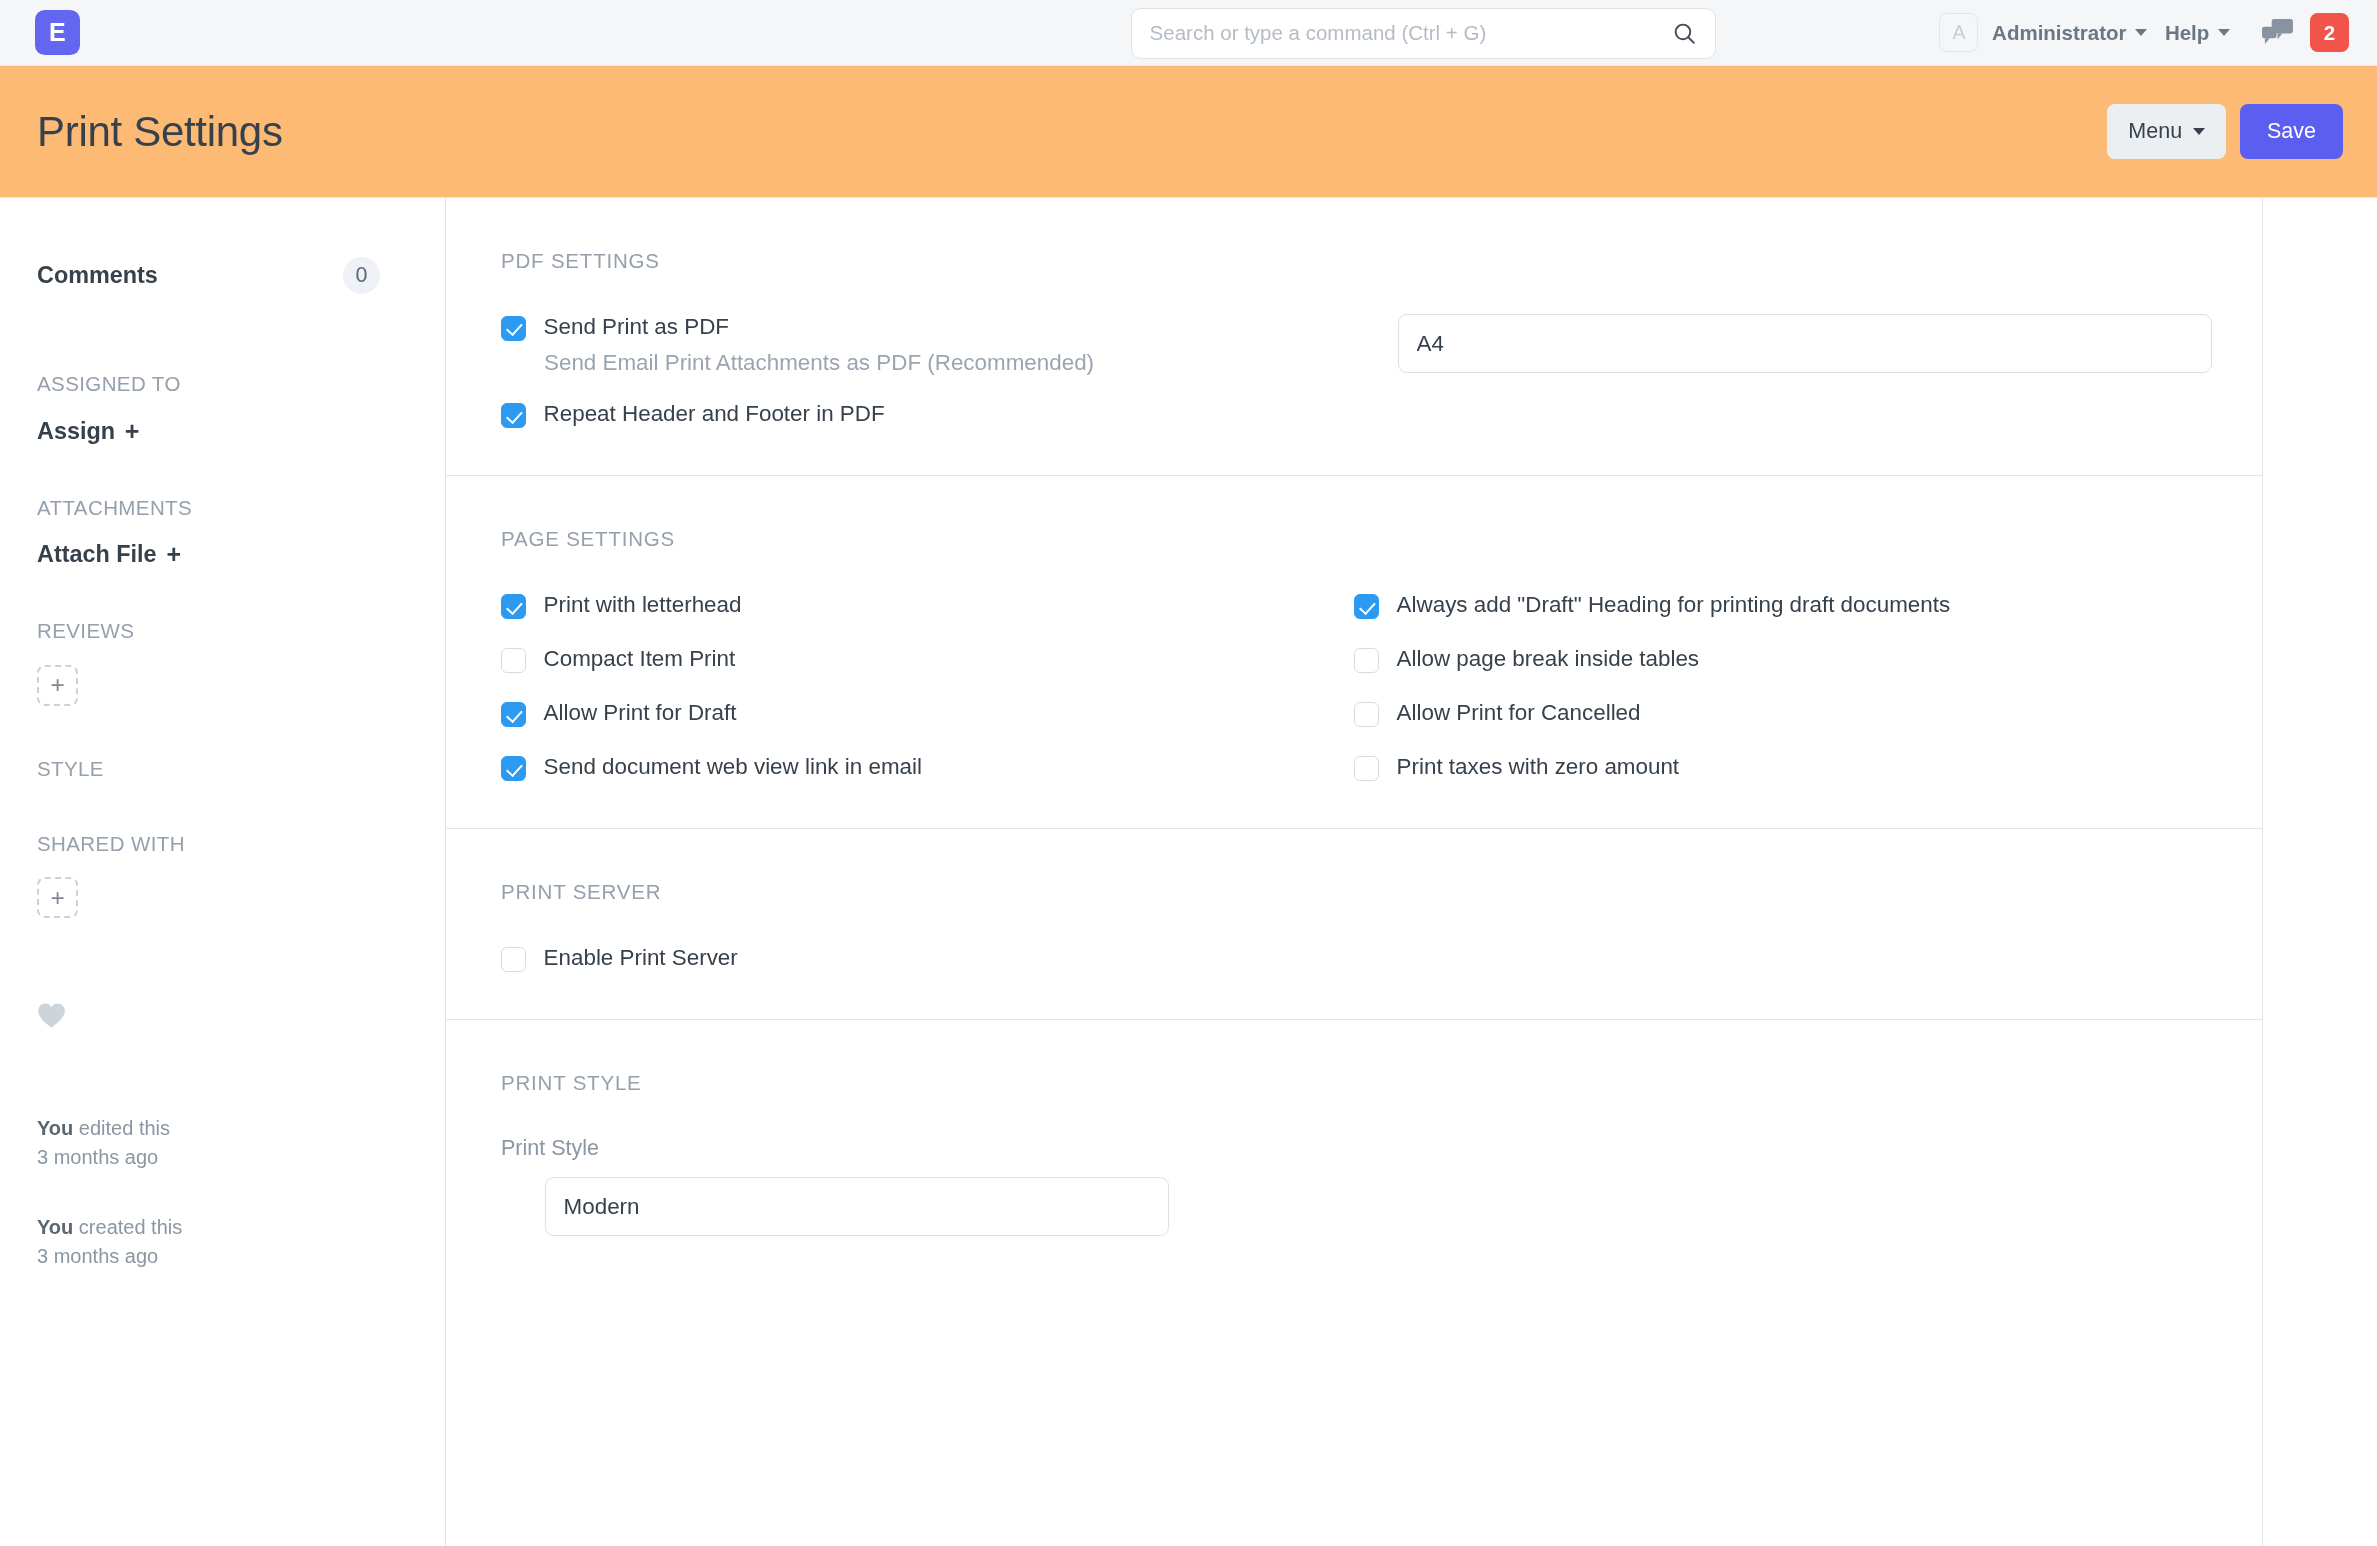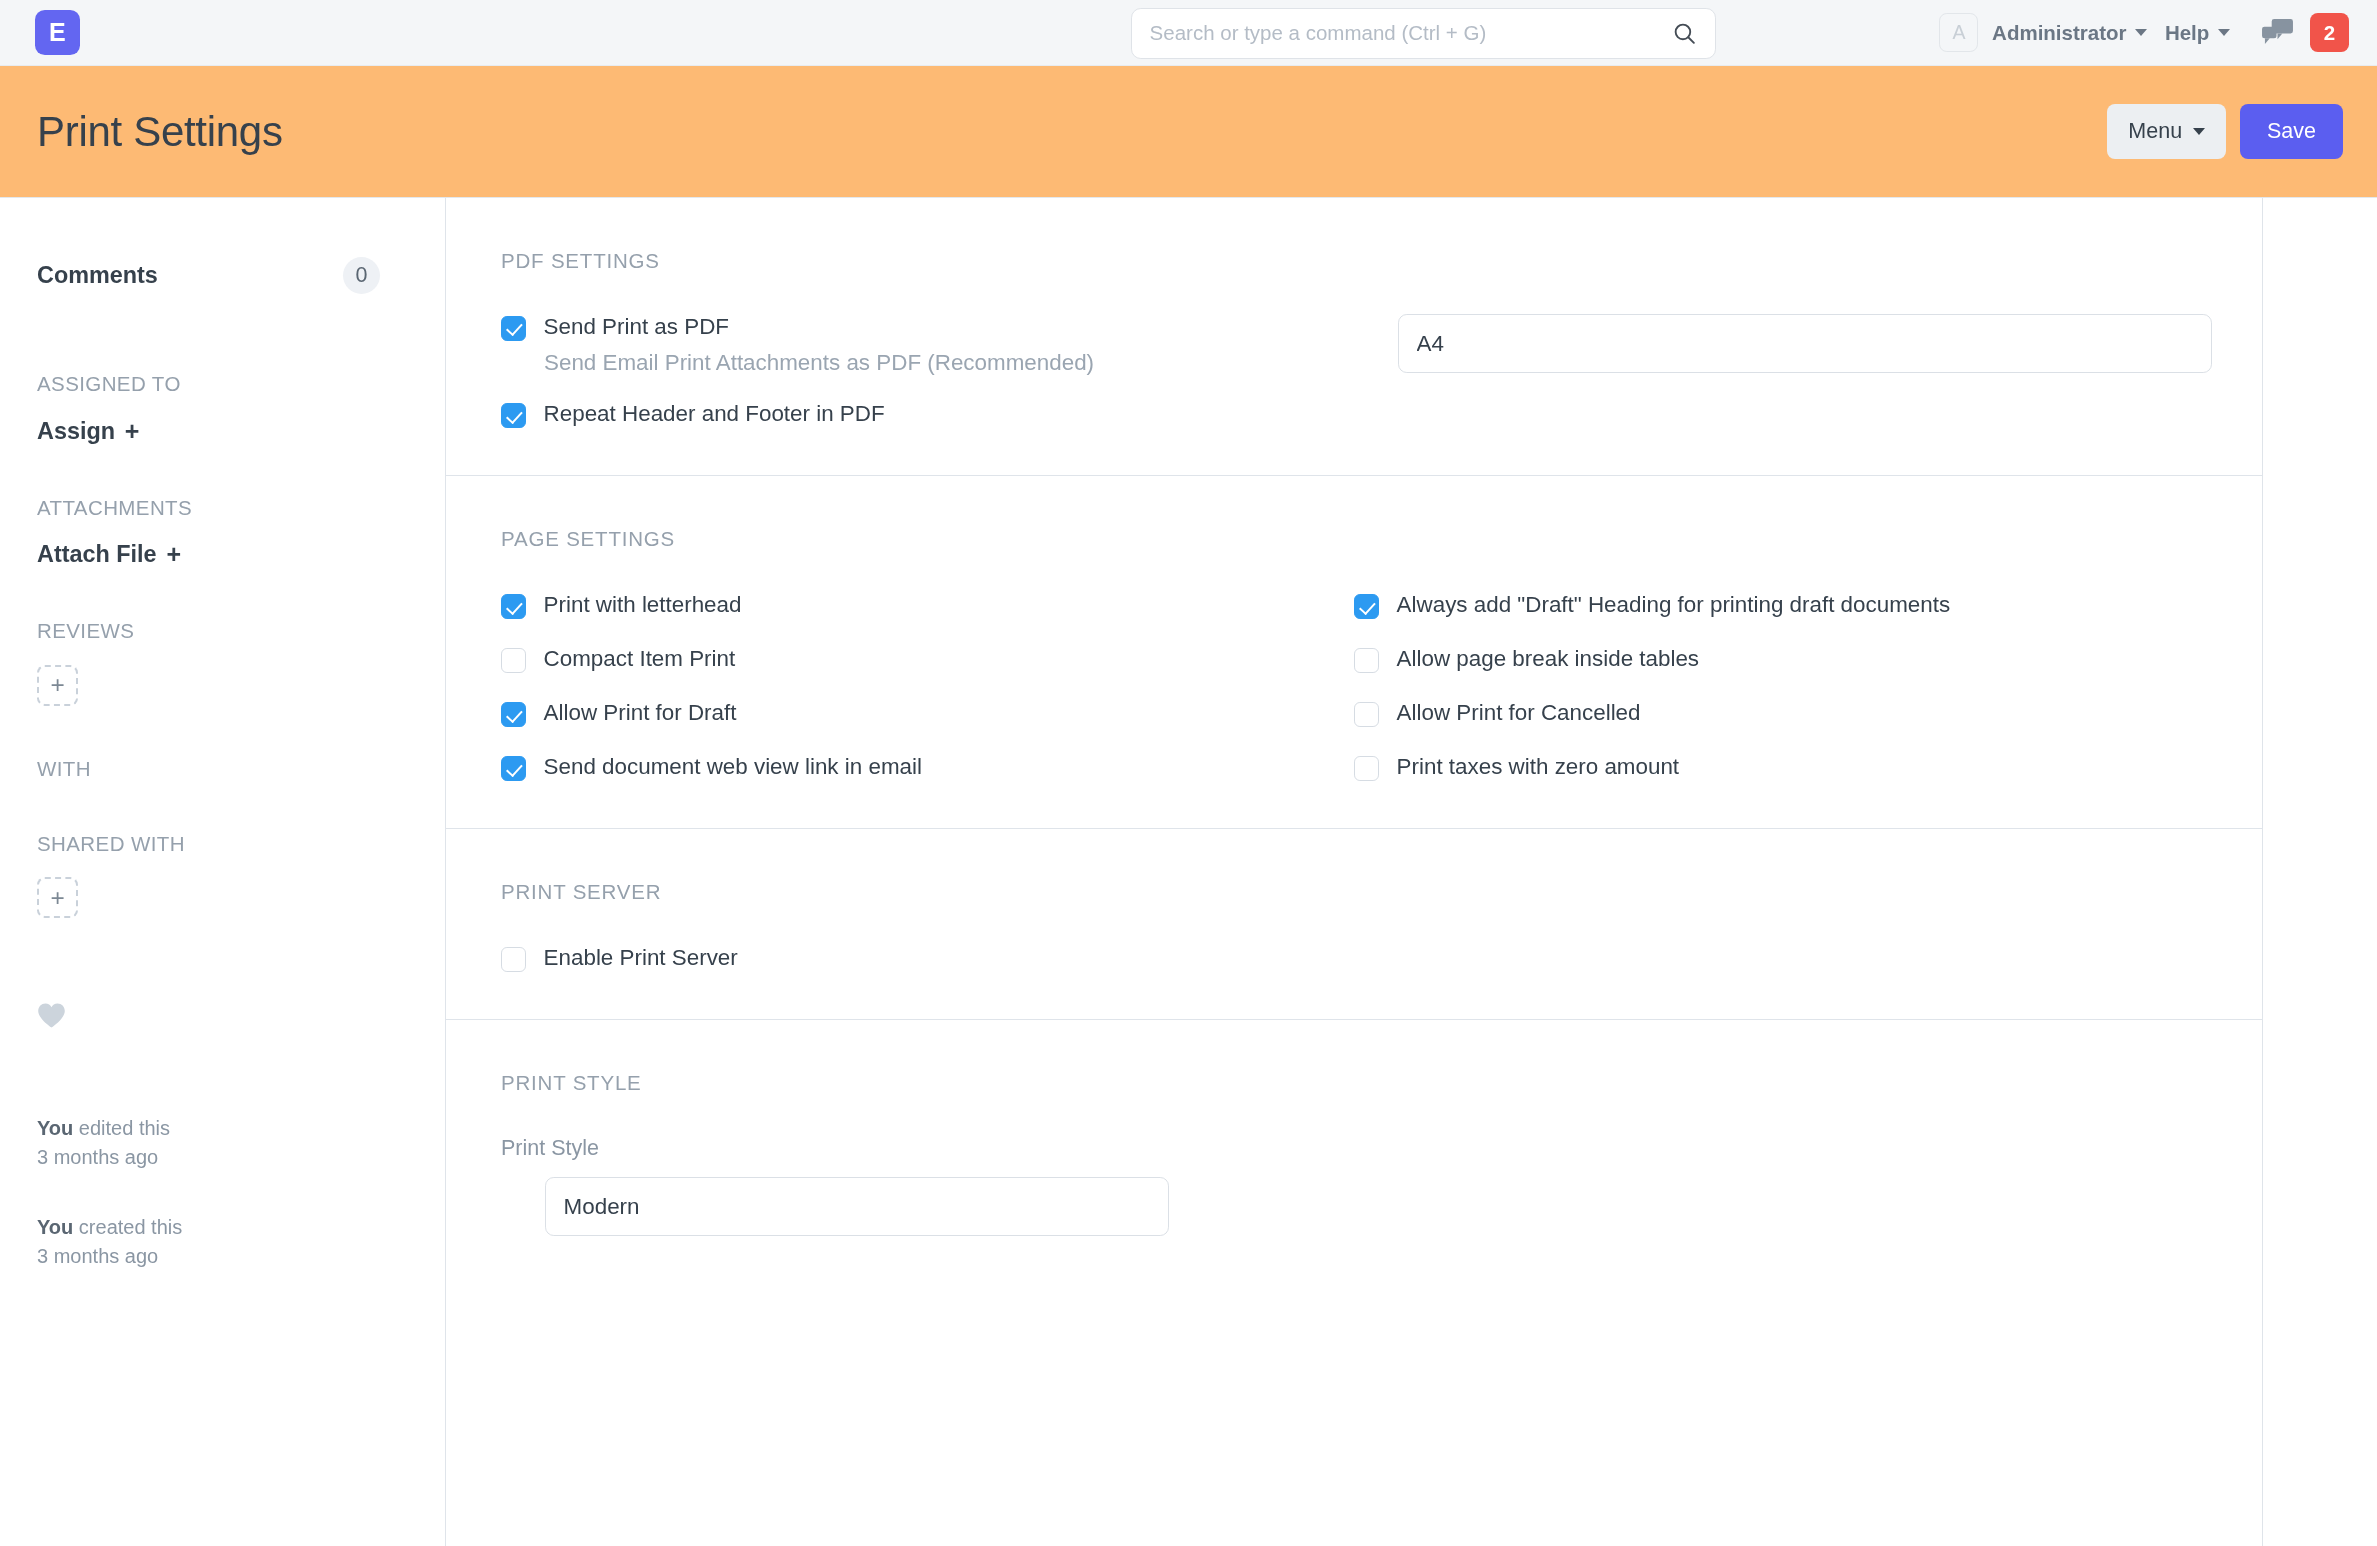--- a/index.html
+++ b/index.html
@@ -354,21 +354,21 @@
         <span class="plus-sign">+</span>
       </div>
     </div>
 
     <div class="side-section">
       <div class="side-heading">REVIEWS</div>
       <div class="dashed-add">+</div>
     </div>
 
     <div class="side-section">
-      <div class="side-heading">WITH</div>
+      <div class="side-heading">STYLE</div>
     </div>
 
     <div class="side-section">
       <div class="side-heading">SHARED WITH</div>
       <div class="dashed-add">+</div>
     </div>
 
     <svg class="heart-icon" viewBox="0 0 24 22">
       <path d="M12 21 C12 21 1 13.8 1 7.2 C1 3.6 3.7 1 7 1 C9.3 1 11.2 2.4 12 4.2 C12.8 2.4 14.7 1 17 1 C20.3 1 23 3.6 23 7.2 C23 13.8 12 21 12 21 Z" fill="#ccd4dc"></path>
     </svg>

